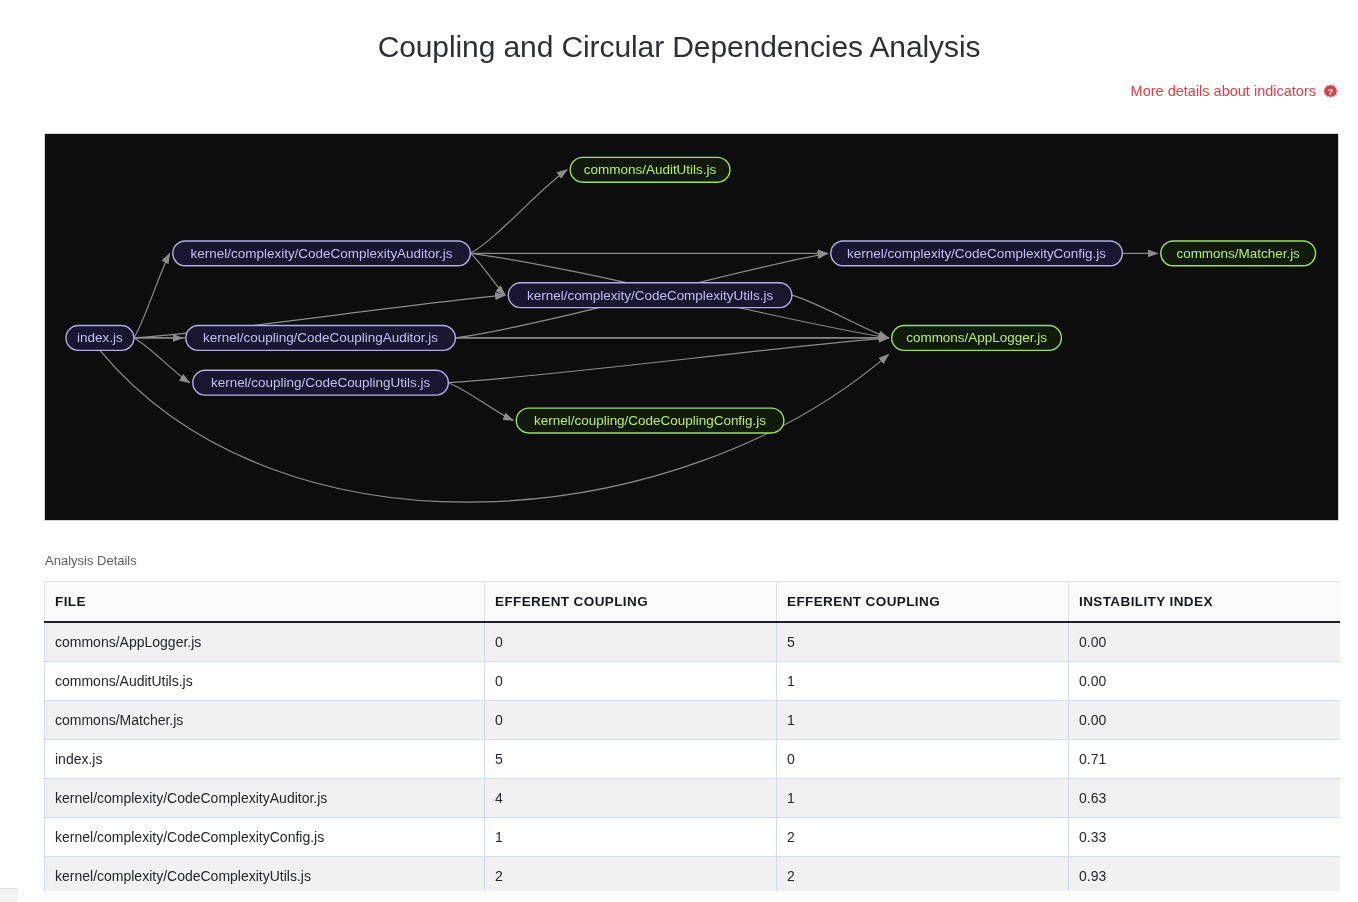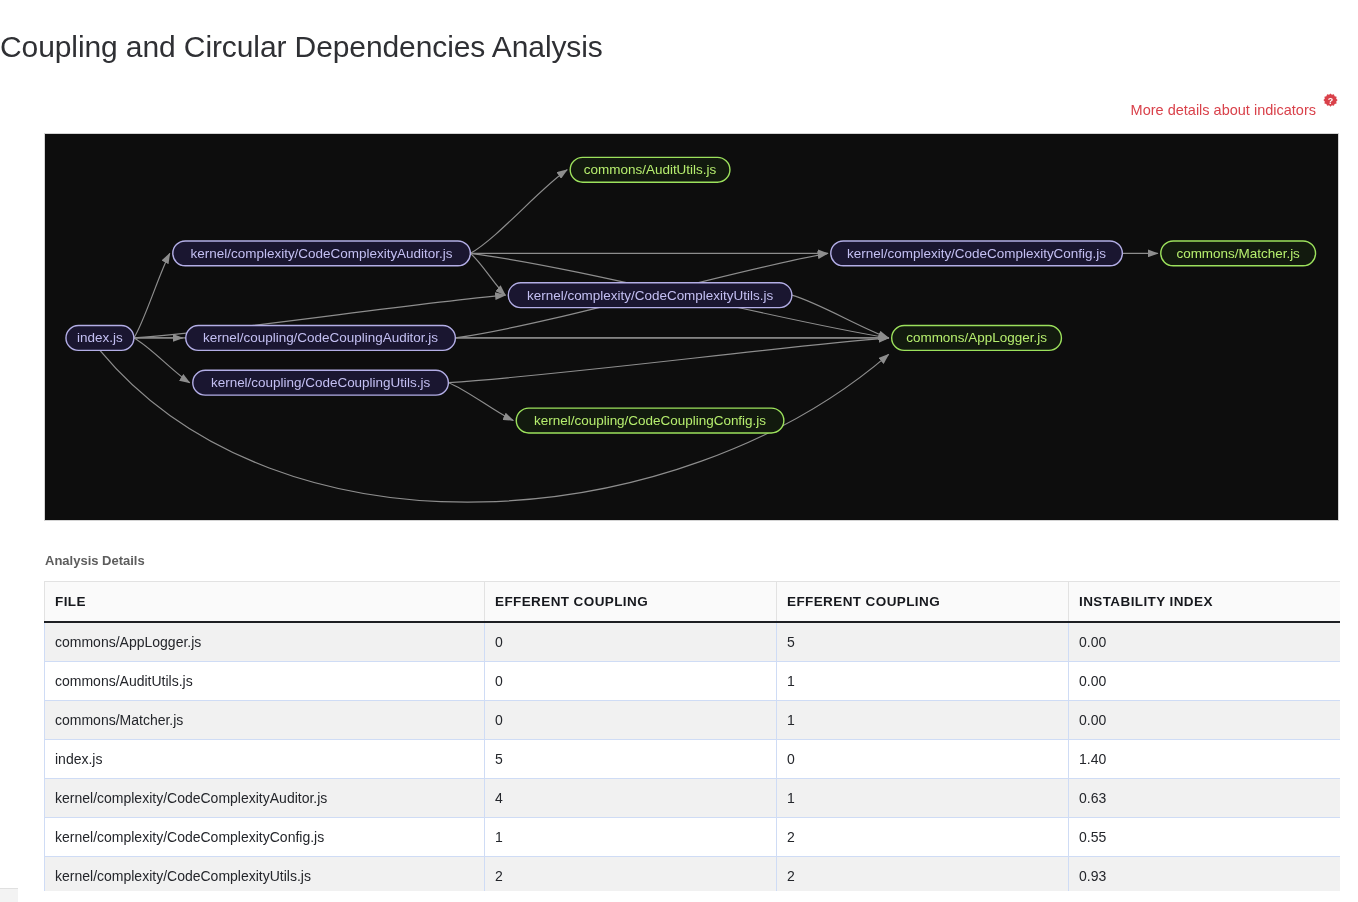--- a/index.html
+++ b/index.html
@@ -8,37 +8,37 @@
     width: 1358px; height: 902px;
     background: #ffffff;
     font-family: "Liberation Sans", sans-serif;
     overflow: hidden;
   }
   #root { position: relative; width: 1358px; height: 902px; }
 
   .page-title {
     position: absolute;
     top: 10px; left: 0; width: 1358px;
-    text-align: left;
+    text-align: center;
     font-size: 30px;
     font-weight: 400;
     color: #2f3034;
     letter-spacing: -0.1px;
   }
 
   .indicators-link {
     position: absolute;
     top: 83px; right: 20px;
     display: flex; align-items: center; gap: 7px;
     color: #d9414a;
     font-size: 14.5px;
     text-decoration: none;
     cursor: pointer;
   }
-  .indicators-link .lbl { color: #d9414a; margin-top: 19px; }
+  .indicators-link .lbl { color: #d9414a; }
   .help-badge {
     display: inline-flex; align-items: center; justify-content: center;
     width: 15px; height: 15px;
     position: relative; top: 0px;
   }
 
   .graph-panel {
     position: absolute;
     left: 44px; top: 133px;
     width: 1295px; height: 388px;
@@ -76,21 +76,20 @@
     fill: none;
     stroke: #8d8d8d;
     stroke-width: 1.2;
   }
 
   .details-label {
     position: absolute;
     left: 45px; top: 553px;
     font-size: 13px;
     color: #5d5d5d;
-    font-weight: bold;
   }
 
   .table-wrap {
     position: absolute;
     left: 44px; top: 581px;
     width: 1296px;
     height: 310px;
     overflow: hidden;
   }
   table.details {
@@ -263,33 +262,33 @@
           <tr class="odd">
             <td>commons/Matcher.js</td>
             <td>0</td>
             <td>1</td>
             <td>0.00</td>
           </tr>
           <tr class="even">
             <td>index.js</td>
             <td>5</td>
             <td>0</td>
-            <td>1.40</td>
+            <td>0.71</td>
           </tr>
           <tr class="odd">
             <td>kernel/complexity/CodeComplexityAuditor.js</td>
             <td>4</td>
             <td>1</td>
             <td>0.63</td>
           </tr>
           <tr class="even">
             <td>kernel/complexity/CodeComplexityConfig.js</td>
             <td>1</td>
             <td>2</td>
-            <td>0.55</td>
+            <td>0.33</td>
           </tr>
           <tr class="odd">
             <td>kernel/complexity/CodeComplexityUtils.js</td>
             <td>2</td>
             <td>2</td>
             <td>0.93</td>
           </tr>
         </tbody>
     </table>
   </div>

